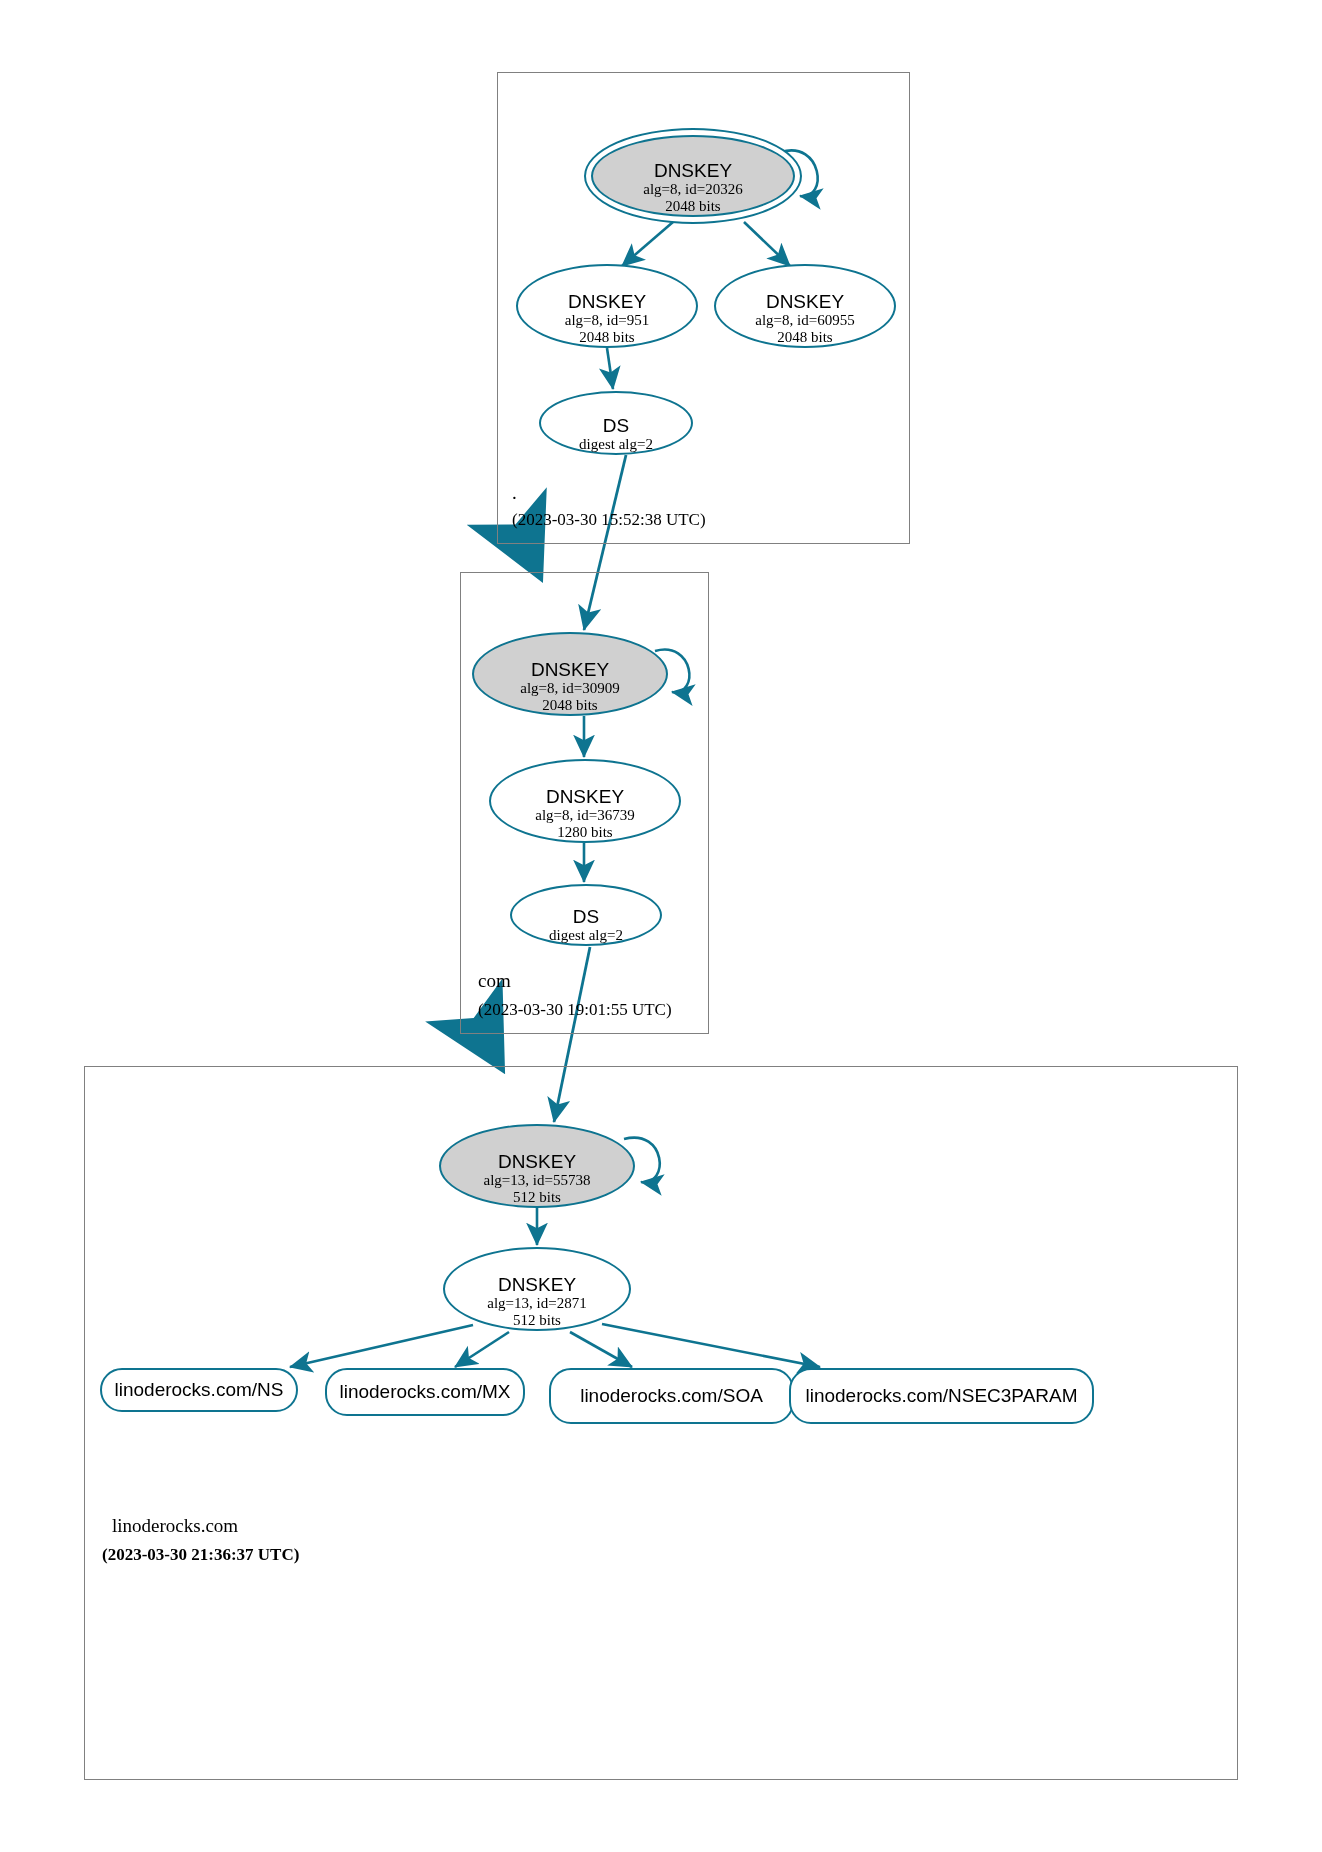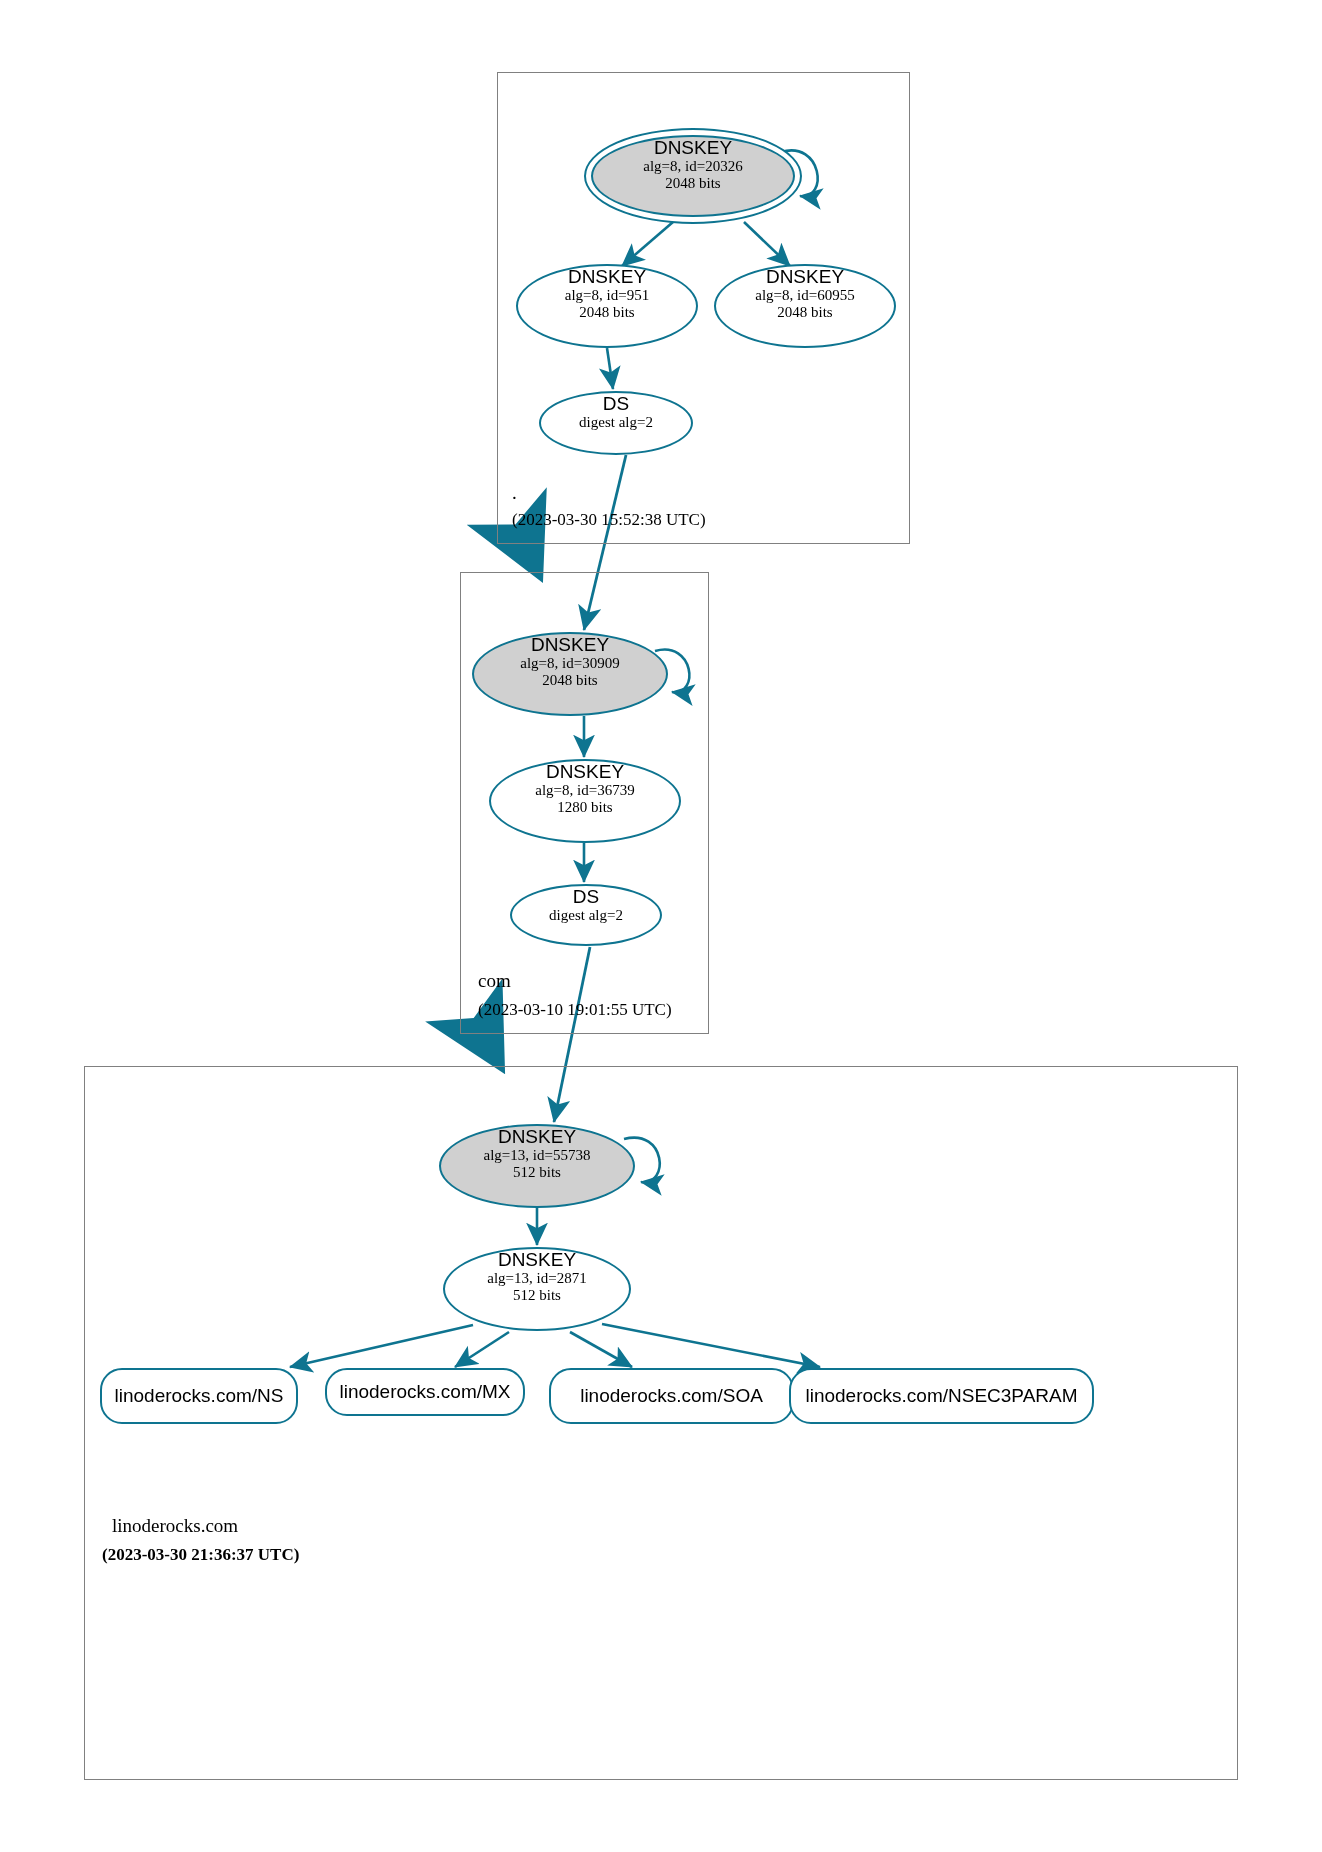--- a/index.html
+++ b/index.html
@@ -30,21 +30,21 @@
     font-family:"Liberation Serif", serif;
     font-size:17px;
     color:#000;
     white-space:nowrap;
   }
 
   
   .node{
     position:absolute;
     display:flex;flex-direction:column;
-    align-items:center;justify-content:flex-start;
+    align-items:center;justify-content:flex-end;
     box-sizing:border-box;
     text-align:center;
     line-height:1.12;
   }
   .node.ellipse{
     border:2px solid #0e7490;
     border-radius:50%;
     background:#ffffff;
   }
   .node.ellipse.filled{background:#d0d0d0;}
@@ -125,21 +125,21 @@
     <path d="M 570,1332 L 632,1367" fill="none" stroke="#0e7490" stroke-width="2.6" marker-end="url(#ah)"></path>
     <path d="M 602,1324 L 820,1367" fill="none" stroke="#0e7490" stroke-width="2.6" marker-end="url(#ah)"></path>
   </svg>
 
   <div class="zone-box" style="left:497px;top:72px;width:413px;height:472px;"></div>
   <div class="zone-label" style="left:512px;top:482px;">.</div>
   <div class="zone-time" style="left:512px;top:510px;text-align:right;">(2023-03-30 15:52:38 UTC)</div>
 
   <div class="zone-box" style="left:460px;top:572px;width:249px;height:462px;"></div>
   <div class="zone-label" style="left:478px;top:970px;">com</div>
-  <div class="zone-time" style="left:478px;top:1000px;">(2023-03-10 19:01:55 UTC)</div>
+  <div class="zone-time" style="left:478px;top:1000px;">(2023-03-30 19:01:55 UTC)</div>
 
   <div class="zone-box" style="left:84px;top:1066px;width:1154px;height:714px;"></div>
   <div class="zone-label" style="left:112px;top:1515px;text-align:right;">linoderocks.com</div>
   <div class="zone-time" style="left:102px;top:1545px;font-weight:bold;">(2023-03-30 21:36:37 UTC)</div>
 
   <div class="node dbl" style="left:584px;top:128px;width:218px;height:96px;"></div>
   <div class="node ellipse filled" style="left:591px;top:135px;width:204px;height:82px;">
     <div class="n-title">DNSKEY</div>
     <div class="n-sub">alg=8, id=20326</div>
     <div class="n-sub">2048 bits</div>
@@ -184,21 +184,21 @@
     <div class="n-sub">alg=13, id=55738</div>
     <div class="n-sub">512 bits</div>
   </div>
 
   <div class="node ellipse" style="left:443px;top:1247px;width:188px;height:84px;">
     <div class="n-title">DNSKEY</div>
     <div class="n-sub">alg=13, id=2871</div>
     <div class="n-sub">512 bits</div>
   </div>
 
-  <div class="rrset" style="left:100px;top:1368px;width:198px;height:56px;">
+  <div class="rrset" style="left:100px;top:1368px;width:198px;height:44px;">
     <span>linoderocks.com/NS</span>
   </div>
   <div class="rrset" style="left:325px;top:1368px;width:200px;height:48px;">
     <span>linoderocks.com/MX</span>
   </div>
   <div class="rrset" style="left:549px;top:1368px;width:245px;height:56px;">
     <span>linoderocks.com/SOA</span>
   </div>
   <div class="rrset" style="left:789px;top:1368px;width:305px;height:56px;">
     <span>linoderocks.com/NSEC3PARAM</span>

